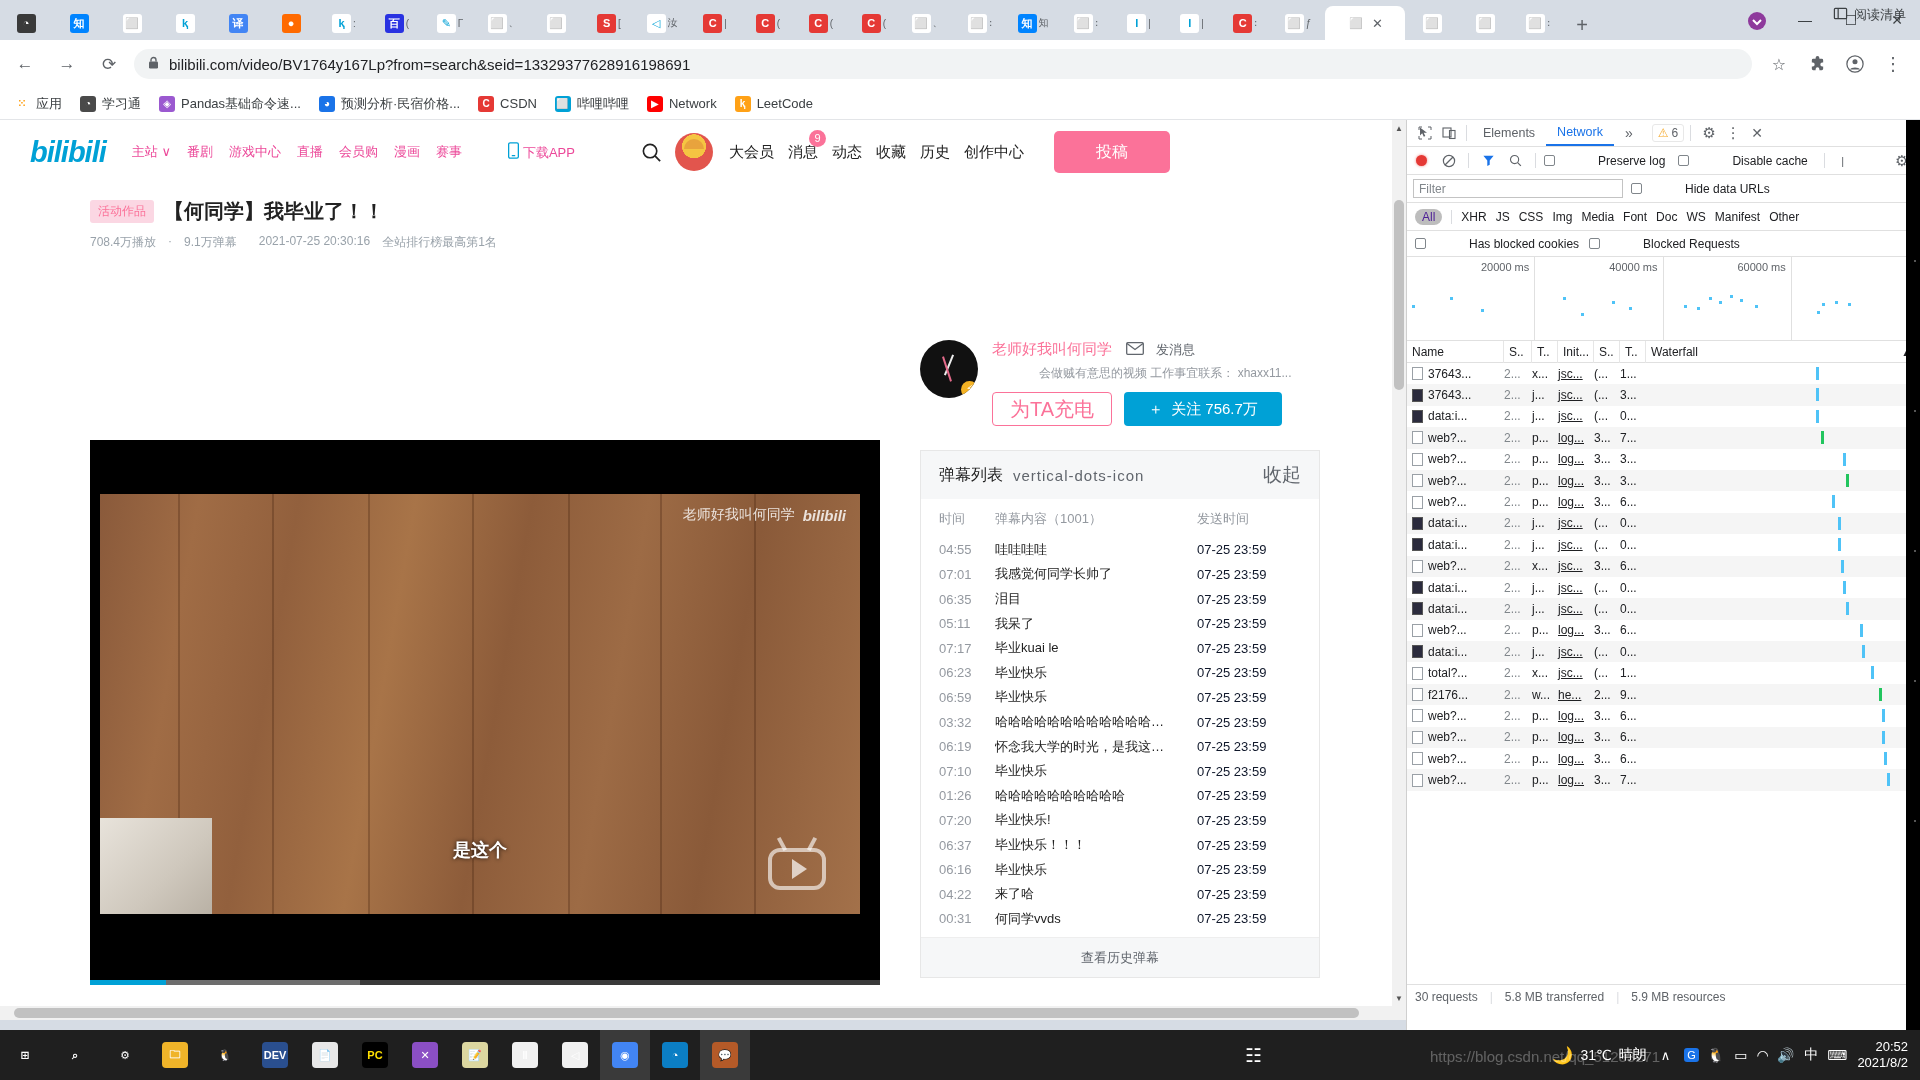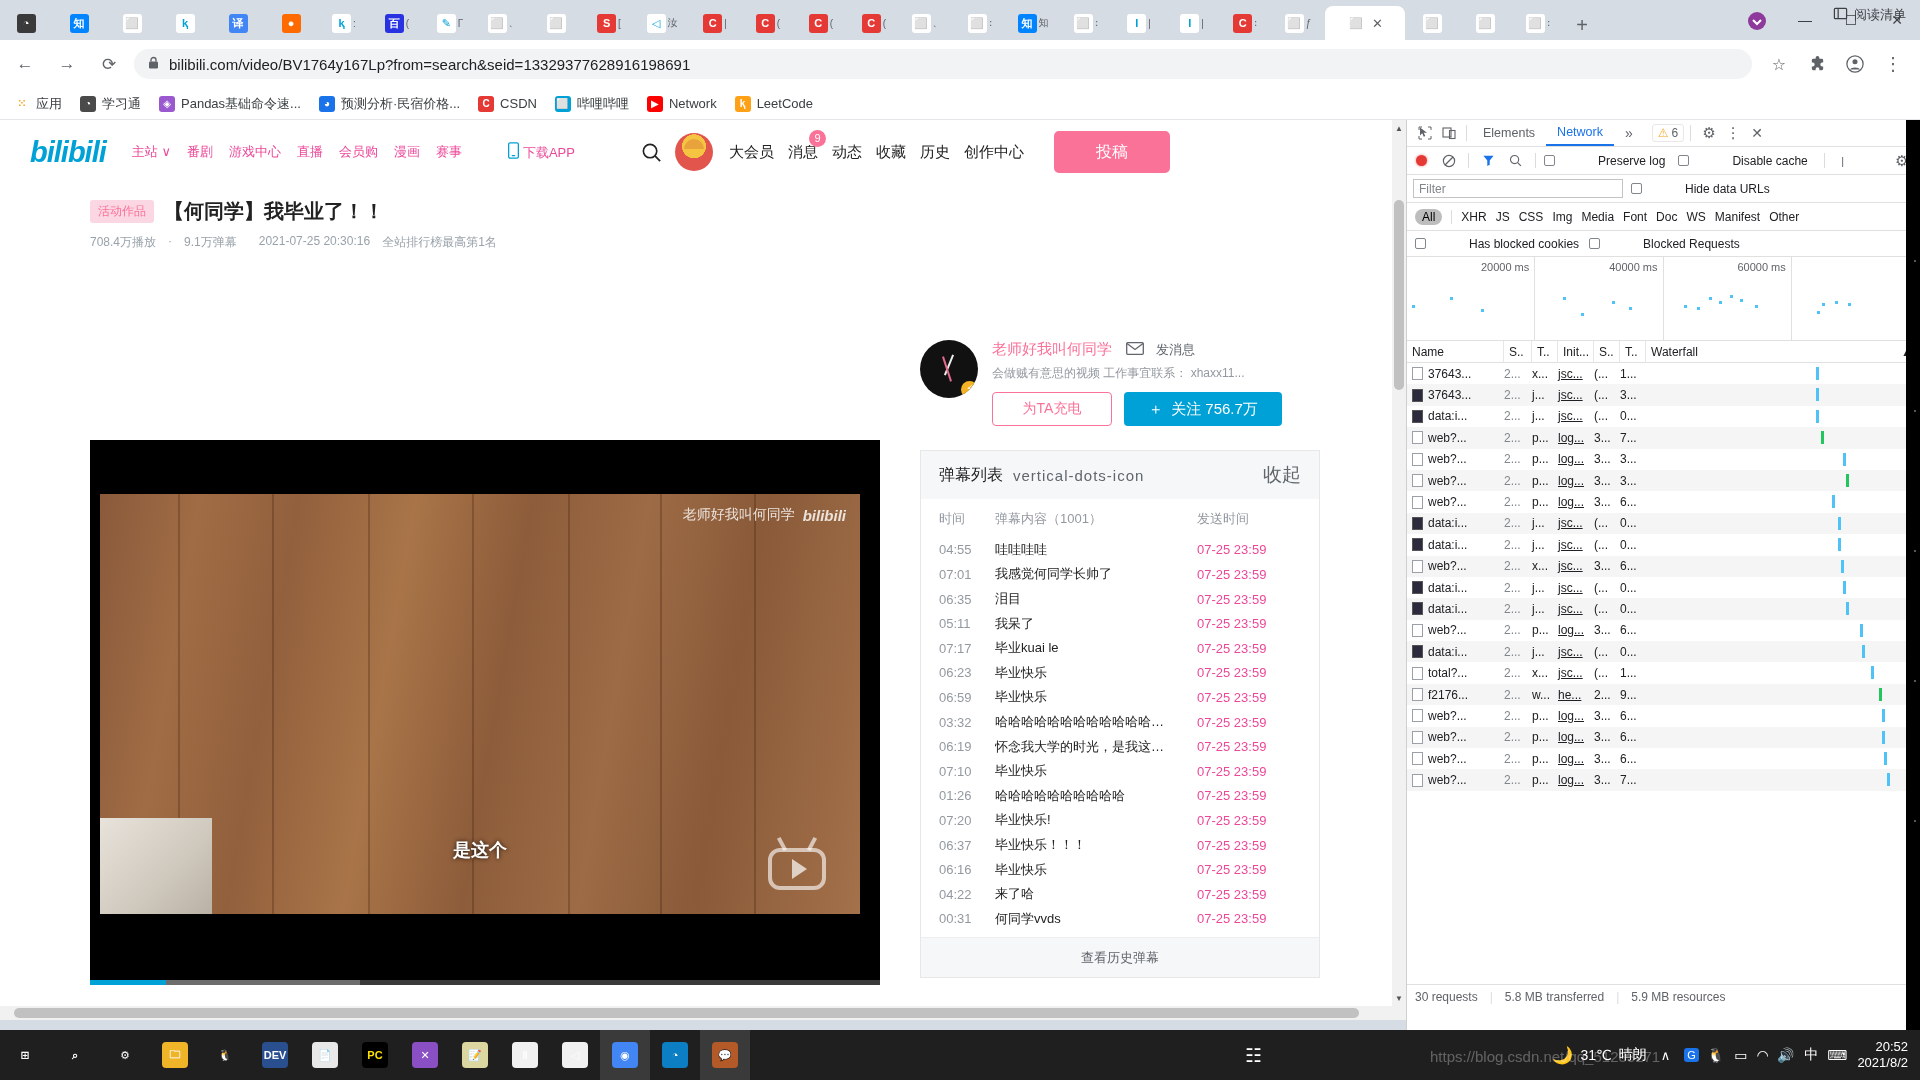--- a/index.html
+++ b/index.html
@@ -98,35 +98,35 @@
   #right-col { position:absolute; left:920px; top:220px; width:400px; }
   #uploader { display:flex; }
   #up-avatar { width:58px; height:58px; border-radius:50%; background:#111; position:relative; flex:0 0 auto; overflow:hidden;}
   #up-avatar .hand1{position:absolute;left:28px;top:14px;width:2px;height:22px;background:#eee;transform:rotate(22deg);}
   #up-avatar .hand2{position:absolute;left:26px;top:16px;width:2px;height:26px;background:#e36a8a;transform:rotate(-18deg);}
   #up-badge { position:absolute; right:0px; bottom:0px; width:17px; height:17px; border-radius:50%; background:#f5b324;
      display:flex;align-items:center;justify-content:center;color:#fff;font-size:11px;}
   #up-info { margin-left:14px; flex:1; }
   #up-name { color:#fb7299; font-size:15px; }
   #msg-link { color:#61666d; font-size:13px; margin-left:12px; }
-  #up-sign { color:#9499a0; font-size:12px; margin-top:6px; white-space:nowrap; overflow:hidden; text-overflow:ellipsis; width:260px;}
+  #up-sign { color:#9499a0; font-size:12px; margin-top:6px; white-space:nowrap; overflow:hidden; text-overflow:ellipsis; width:260px;margin-left:47px;}
   #up-btns { display:flex; gap:12px; margin-top:10px; }
-  #charge-btn { width:120px; height:34px; border:1px solid #fb7299; color:#fb7299; font-size:14px; display:flex; align-items:center; justify-content:center; border-radius:4px; }
+  #charge-btn { width:120px; height:34px; border:1px solid #fb7299; color:#fb7299; font-size:20px; display:flex; align-items:center; justify-content:center; border-radius:4px; }
   #follow-btn { width:158px; height:34px; background:#00a1d6; color:#fff; font-size:15px; display:flex; align-items:center; justify-content:center; border-radius:4px; gap:8px; }
 
   
   #dm-card { position:absolute; left:920px; top:330px; width:400px; background:#fff; border:1px solid #e7e7e7; }
   #dm-card-head { height:48px; background:#f6f7f8; display:flex; align-items:center; padding:0 18px; }
   #dm-card-title { font-size:16px; color:#222; }
   #dm-card-dots { margin-left:10px; color:#61666d; font-size:15px; letter-spacing:1px;}
   #dm-collapse { margin-left:auto; font-size:19px; color:#61666d; }
   .dm-row { display:flex; align-items:center; height:24.6px; padding:0 18px; font-size:13px; }
   .dm-row .c-time { width:56px; color:#9499a0; flex:0 0 auto; }
   .dm-row .c-text { flex:1; color:#222; white-space:nowrap; overflow:hidden; text-overflow:ellipsis; padding-right:8px; }
-  .dm-row .c-sent { width:104px; color:#ec4899; flex:0 0 auto; text-align:left; }
+  .dm-row .c-sent { width:104px; color:#0f172a; flex:0 0 auto; text-align:left; }
   .dm-head .c-time,.dm-head .c-text,.dm-head .c-sent { color:#9499a0; }
   #dm-history { height:40px; background:#f6f7f8; display:flex; align-items:center; justify-content:center; font-size:13px; color:#61666d; border-top:1px solid #eee;}
 
   
   #page-scroll { position:absolute; right:0; top:0; width:14px; height:900px; background:#f1f1f1; }
   #page-scroll .thumb { position:absolute; left:2px; top:80px; width:10px; height:190px; background:#c1c1c1; border-radius:5px; }
   #page-scroll .arrow { position:absolute; left:0; width:14px; height:16px; display:flex; align-items:center; justify-content:center; font-size:8px; color:#555; }
   #hscroll { position:absolute; left:0; bottom:0; width:1392px; height:14px; background:#f1f1f1; }
   #hscroll .thumb { position:absolute; left:14px; top:2px; width:1345px; height:10px; background:#c1c1c1; border-radius:5px; }
 
@@ -138,21 +138,21 @@
   .dt-tab { padding:0 11px; height:26px; display:flex; align-items:center; font-size:12.5px; color:#5f6368; }
   .dt-tab.sel { color:#1a73e8; border-bottom:2px solid #1a73e8; }
   #dt-warn { display:flex; align-items:center; gap:3px; border:1px solid #e8e8e8; border-radius:3px; padding:1px 5px; color:#5f6368; }
   #dt-toolbar2 { height:28px; display:flex; align-items:center; gap:3px; padding:0 6px; border-bottom:1px solid #e0e0e0; }
   #rec-dot { width:11px; height:11px; border-radius:50%; background:#e53935; margin:0 7px 0 3px; box-shadow:0 0 3px rgba(229,57,53,.6);}
   .cbx { width:11px; height:11px; border:1px solid #80868b; border-radius:2px; display:inline-block; vertical-align:-1px; margin-right:5px; }
   .cbopt { display:flex; align-items:center; font-size:12px; color:#202124; margin-right:10px;gap:38px; }
   #dt-filterbar { height:28px; display:flex; align-items:center; padding:0 6px; gap:8px; border-bottom:1px solid #e0e0e0; }
   #dt-filter-input { width:210px; height:19px; border:1px solid #c3c3c3; background:#fff; font-size:12px; color:#80868b; padding:0 5px; display:flex; align-items:center;}
   #dt-types { height:28px; display:flex; align-items:center; gap:9px; padding:0 8px; border-bottom:1px solid #e0e0e0; font-size:12px; color:#202124;}
-  #dt-types .t-all { background:#bdbdbd; color:#000000; border-radius:9px; padding:1px 7px; }
+  #dt-types .t-all { background:#bdbdbd; color:#4c1d95; border-radius:9px; padding:1px 7px; }
   #dt-blockrow { height:26px; display:flex; align-items:center; padding:0 8px; border-bottom:1px solid #e0e0e0; }
 
   #dt-overview { height:84px; border-bottom:1px solid #e0e0e0; position:relative; background:#fff; display:flex; }
   .ovcell { flex:1; border-right:1px solid #e0e0e0; position:relative; }
   .ovlabel { position:absolute; right:5px; top:4px; font-size:11px; color:#5f6368; }
   .ovdot { position:absolute; width:3px; height:3px; background:#4fc3f7; }
 
   #dt-table-head { height:22px; display:flex; align-items:center; border-bottom:1px solid #e0e0e0; font-size:12px; color:#202124; }
   .th { padding-left:5px; border-right:1px solid #e6e6e6; height:22px; line-height:22px; overflow:hidden; white-space:nowrap; }
   #dt-rows { height:430px; overflow:hidden; position:relative; }

